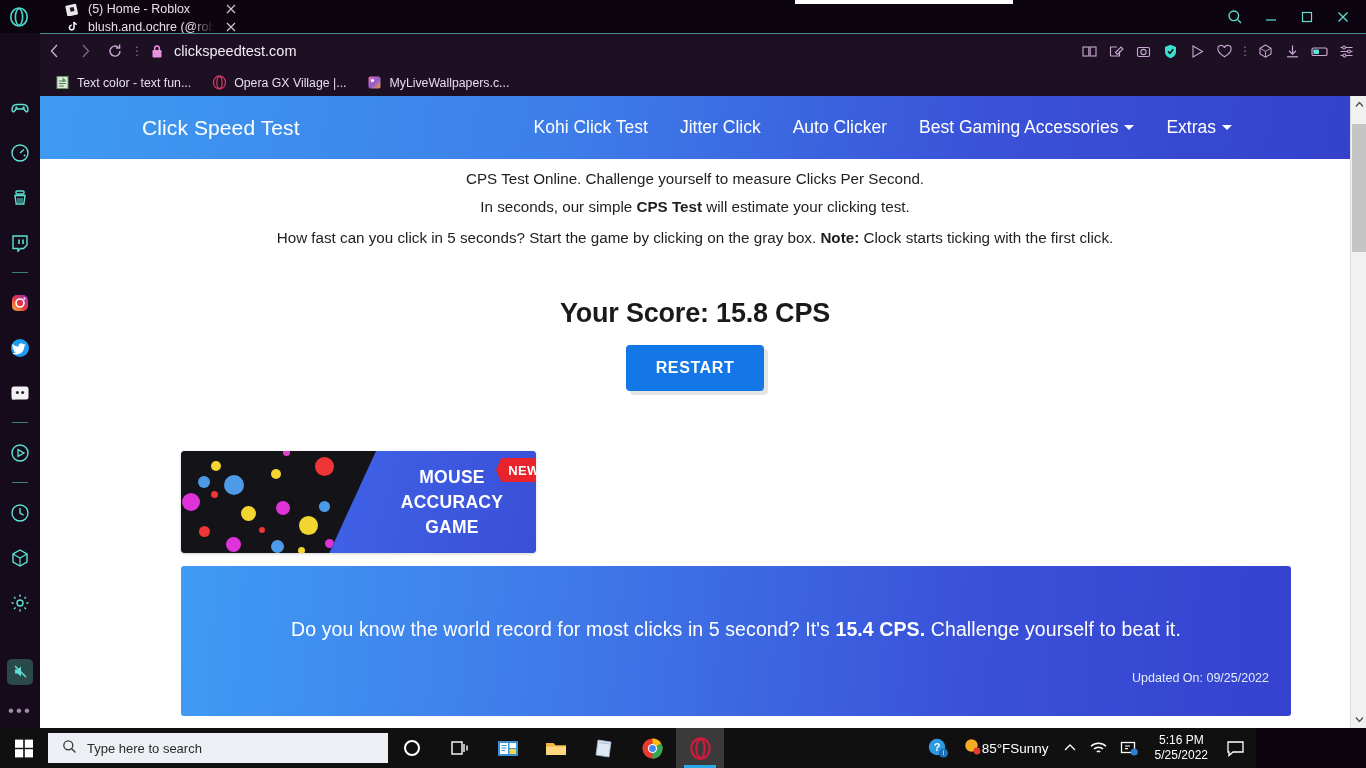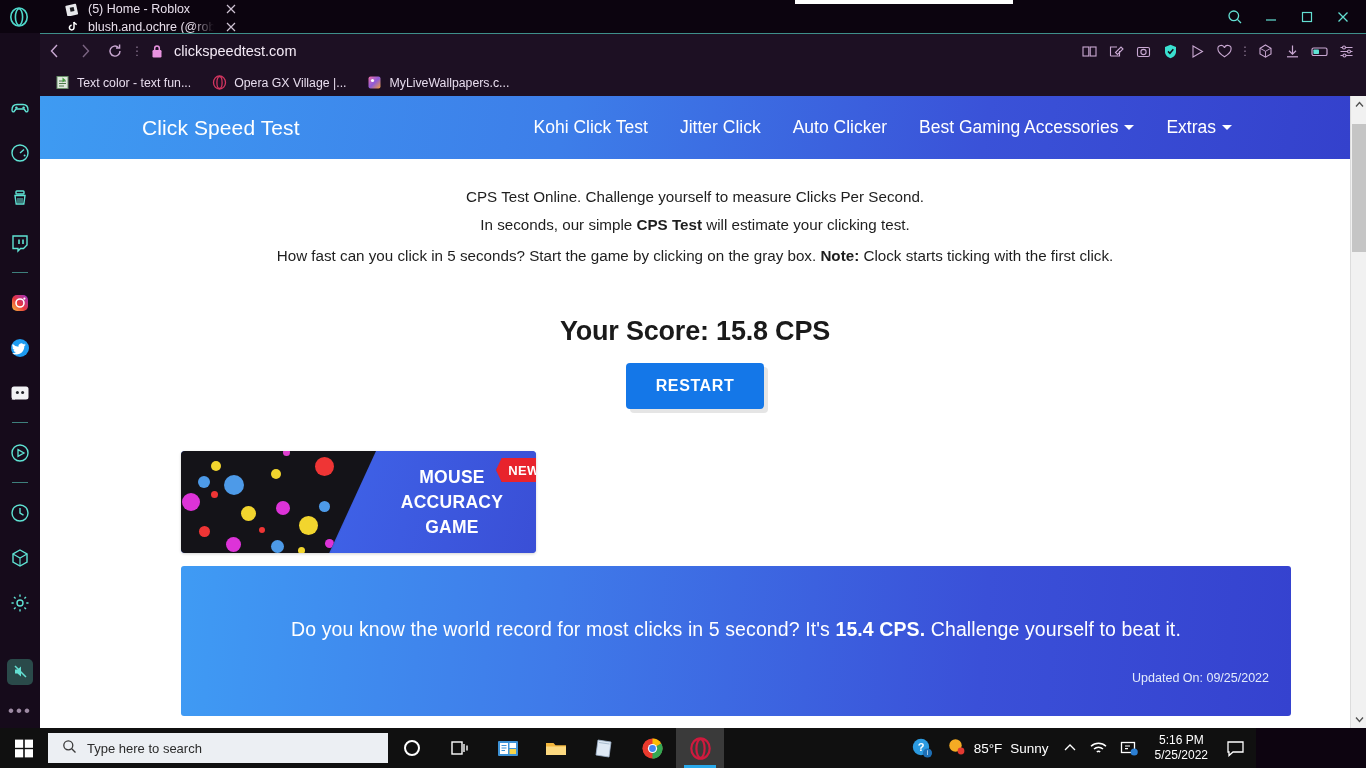--- a/index.html
+++ b/index.html
@@ -116,21 +116,21 @@
     display: flex; align-items: center;
   }
   .brand { color: #fff; font-size: 21px; margin-left: 102px; letter-spacing: .1px; }
   .nav { margin-left: auto; display: flex; align-items: center; gap: 0; padding-right: 102px; }
   .nav-link {
     color: #fff; font-size: 17.5px; padding: 0 16px; white-space: nowrap;
     display: flex; align-items: center; gap: 6px;
   }
   .caret { width: 0; height: 0; border-left: 5px solid transparent; border-right: 5px solid transparent; border-top: 5.5px solid #fff; }
 
-  .content { padding-top: 24px; text-align: center; }
+  .content { padding-top: 6px; text-align: center; }
   .lead { font-size: 15.2px; color: #1e1e1e; line-height: 28px; }
   .lead b { font-weight: 700; }
   .h1 {
     font-size: 32px; font-weight: 400; color: #2b2b2b; margin-top: 11px; letter-spacing: .2px;
   }
   .sub { font-size: 15.2px; color: #1e1e1e; margin-top: 8px; }
   .sub b { font-weight: 700; }
 
   .score {
     margin-top: 52px; font-size: 27px; font-weight: 700; color: #1a1a1a; letter-spacing: -.2px;
@@ -208,21 +208,21 @@
     width: 340px; height: 30px; background: #eceff3; border-radius: 0;
     display: flex; align-items: center; gap: 10px; padding-left: 14px;
     color: #2b2b2b; font-size: 13px;
   }
   .tb-task { width: 48px; height: 40px; display:flex;align-items:center;justify-content:center; position: relative; }
   .tb-task.active { background: #3a3a3a; }
   .tb-task.active::after { content:''; position:absolute; bottom:0; left:8px; width:32px; height:3px; background:#29a9ea; }
   .tray { margin-left: auto; display: flex; align-items: center; height: 40px; padding-right: 4px; gap: 0; }
   .tray-item { display:flex;align-items:center;justify-content:center; height:40px; padding:0 6px; color:#fff; font-size:12.5px; }
   .clock { display:flex; flex-direction: column; align-items: center; justify-content:center; height:40px; padding: 0 10px; color:#fff; font-size: 12px; line-height: 15px;}
-  .weather { display: flex; align-items: center; gap: 8px; color: #fff; font-size: 13.5px; padding: 0 8px; }
+  .weather { display: flex; align-items: center; color: #fff; font-size: 13.5px; padding: 0 8px; }
   .action-center { width: 34px; height: 40px; display:flex;align-items:center;justify-content:center; }
 </style>
 </head>
 <body>
 
 <div id="root">
 
   <div class="browser-window">
 
     <div class="tabstrip">

